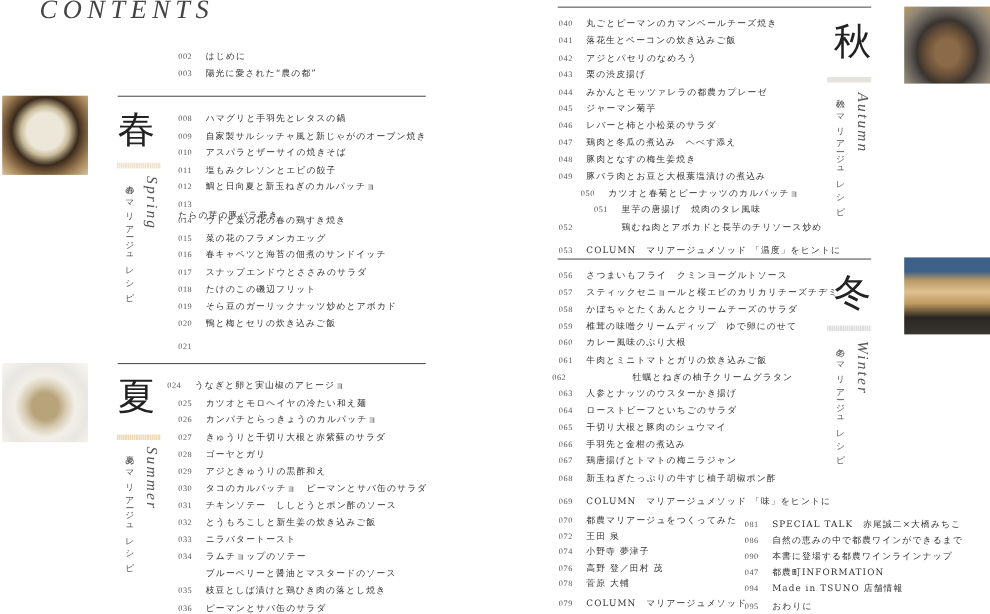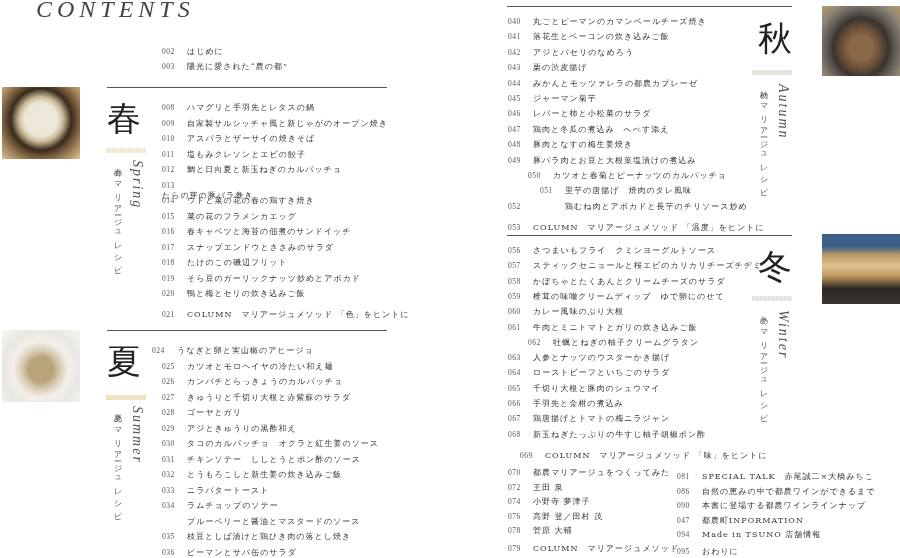--- a/index.html
+++ b/index.html
@@ -118,21 +118,20 @@
       <div class="row" style="left: 162px; top: 273.5px;">
         <span class="num">019</span>
         <span class="txt">そら豆のガーリックナッツ炒めとアボカド</span>
       </div>
       <div class="row" style="left: 162px; top: 289px;">
         <span class="num">020</span>
         <span class="txt">鴨と梅とセリの炊き込みご飯</span>
       </div>
       <div class="row" style="left: 162px; top: 309.5px;">
         <span class="num">021</span>
-        <span class="txt">COLUMN　マリアージュメソッド 「色」をヒントに</span>
       </div>
     </div>
 
   <div class="photo photo-summer"></div>
   <div class="rule" style="left:107px;top:330px;width:280px;"></div>
   <div class="season-kanji" style="left:107px;top:343px;">夏</div>
   <div class="season-bar bar-summer" style="left:106px;top:395px;"></div>
   <div class="vert-jp" style="left:111px;top:408px;">夏のマリアージュレシピ</div>
   <div class="vert-en" style="left:129px;top:406px;">Summer</div>
   <div id="summer-list">
@@ -155,21 +154,21 @@
       <div class="row" style="left: 162px; top: 408px;">
         <span class="num">028</span>
         <span class="txt">ゴーヤとガリ</span>
       </div>
       <div class="row" style="left: 162px; top: 423.5px;">
         <span class="num">029</span>
         <span class="txt">アジときゅうりの黒酢和え</span>
       </div>
       <div class="row" style="left: 162px; top: 439px;">
         <span class="num">030</span>
-        <span class="txt">タコのカルパッチョ　オクラと紅生姜のソース</span>
+        <span class="txt">タコのカルパッチョ　ピーマンとサバ缶のサラダ</span>
       </div>
       <div class="row" style="left: 162px; top: 454.5px;">
         <span class="num">031</span>
         <span class="txt">チキンソテー　ししとうとポン酢のソース</span>
       </div>
       <div class="row" style="left: 162px; top: 470px;">
         <span class="num">032</span>
         <span class="txt">とうもろこしと新生姜の炊き込みご飯</span>
       </div>
       <div class="row" style="left: 162px; top: 485.5px;">
@@ -283,21 +282,21 @@
         <span class="txt">椎茸の味噌クリームディップ　ゆで卵にのせて</span>
       </div>
       <div class="row" style="left: 508px; top: 307.2px;">
         <span class="num">060</span>
         <span class="txt">カレー風味のぶり大根</span>
       </div>
       <div class="row" style="left: 508px; top: 322.5px;">
         <span class="num">061</span>
         <span class="txt">牛肉とミニトマトとガリの炊き込みご飯</span>
       </div>
-      <div class="row" style="left: 528px; top: 337.8px;">
+      <div class="row" style="left: 502px; top: 337.8px; gap: 48px;">
         <span class="num">062</span>
         <span class="txt">牡蠣とねぎの柚子クリームグラタン</span>
       </div>
       <div class="row" style="left: 508px; top: 353.1px;">
         <span class="num">063</span>
         <span class="txt">人参とナッツのウスターかき揚げ</span>
       </div>
       <div class="row" style="left: 508px; top: 368.4px;">
         <span class="num">064</span>
         <span class="txt">ローストビーフといちごのサラダ</span>
@@ -311,21 +310,21 @@
         <span class="txt">手羽先と金柑の煮込み</span>
       </div>
       <div class="row" style="left: 508px; top: 414.3px;">
         <span class="num">067</span>
         <span class="txt">鶏唐揚げとトマトの梅ニラジャン</span>
       </div>
       <div class="row" style="left: 508px; top: 429.6px;">
         <span class="num">068</span>
         <span class="txt">新玉ねぎたっぷりの牛すじ柚子胡椒ポン酢</span>
       </div>
-      <div class="row" style="left: 508px; top: 450.9px; margin-left: 12px;">
+      <div class="row" style="left: 508px; top: 450.9px;">
         <span class="num">069</span>
         <span class="txt">COLUMN　マリアージュメソッド 「味」をヒントに</span>
       </div>
     </div>
 
   <div id="extra-left">
       <div class="row" style="left: 508px; top: 468px;">
         <span class="num">070</span>
         <span class="txt">都農マリアージュをつくってみた</span>
       </div>

